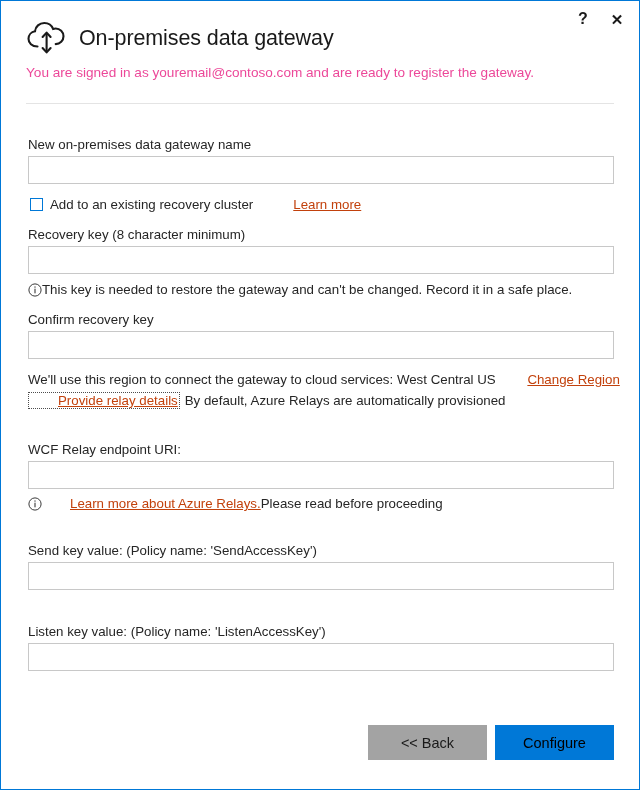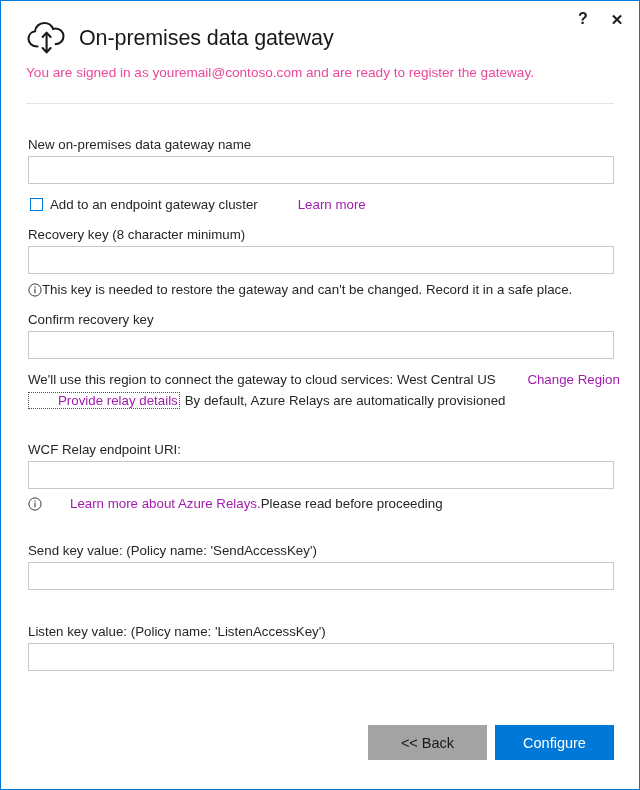--- a/index.html
+++ b/index.html
@@ -113,21 +113,22 @@
     position: absolute;
     left: 27px;
     font-size: 13.3px;
     color: #262626;
     display: flex;
     align-items: center;
     white-space: nowrap;
   }
   .info-icon { width: 14px; height: 14px; display: block; flex: 0 0 auto; }
   .link {
-    color: #a21caf;
+    color: #c2410c;
+    text-decoration: underline;
     cursor: pointer;
     padding-left: 28px;
   }
   .link-row {
     position: absolute;
     left: 27px;
     font-size: 13.3px;
     color: #262626;
     white-space: nowrap;
     display: flex;
@@ -181,21 +182,21 @@
     top: 724px;
     width: 119px;
     background: #a3a3a3;
     color: #1a1a1a;
   }
   .btn-configure {
     left: 494px;
     top: 724px;
     width: 119px;
     background: #0078D7;
-    color: #ffffff;
+    color: #000000;
   }
 </style>
 </head>
 <body>
 
 <div id="window">
 
   <div class="titlebar-controls">
     <button class="tb-btn help">?</button>
     <button class="tb-btn close">✕</button>
@@ -214,21 +215,21 @@
   </div>
 
   <div class="signed-in">You are signed in as youremail@contoso.com and are ready to register the gateway.</div>
   <div class="divider"></div>
 
   <div class="field-label" style="top:136px;">New on-premises data gateway name</div>
   <input class="text-input" style="top: 155px;" type="text" value="">
 
   <div class="checkbox-row">
     <span class="checkbox"></span>
-    <span class="checkbox-label">Add to an endpoint gateway cluster</span>
+    <span class="checkbox-label">Add to an existing recovery cluster</span>
     <span class="link">Learn more</span>
   </div>
 
   <div class="field-label" style="top:226px;">Recovery key (8 character minimum)</div>
   <input class="text-input" style="top: 245px;" type="text" value="">
   <div class="helper" style="top:281px;">
     <svg class="info-icon" viewBox="0 0 14 14" xmlns="http://www.w3.org/2000/svg">
       <circle cx="7" cy="7" r="6.1" fill="none" stroke="#3a3a3a" stroke-width="1"></circle>
       <rect x="6.45" y="5.7" width="1.1" height="4.6" fill="#3a3a3a"></rect>
       <rect x="6.45" y="3.4" width="1.1" height="1.3" fill="#3a3a3a"></rect>

